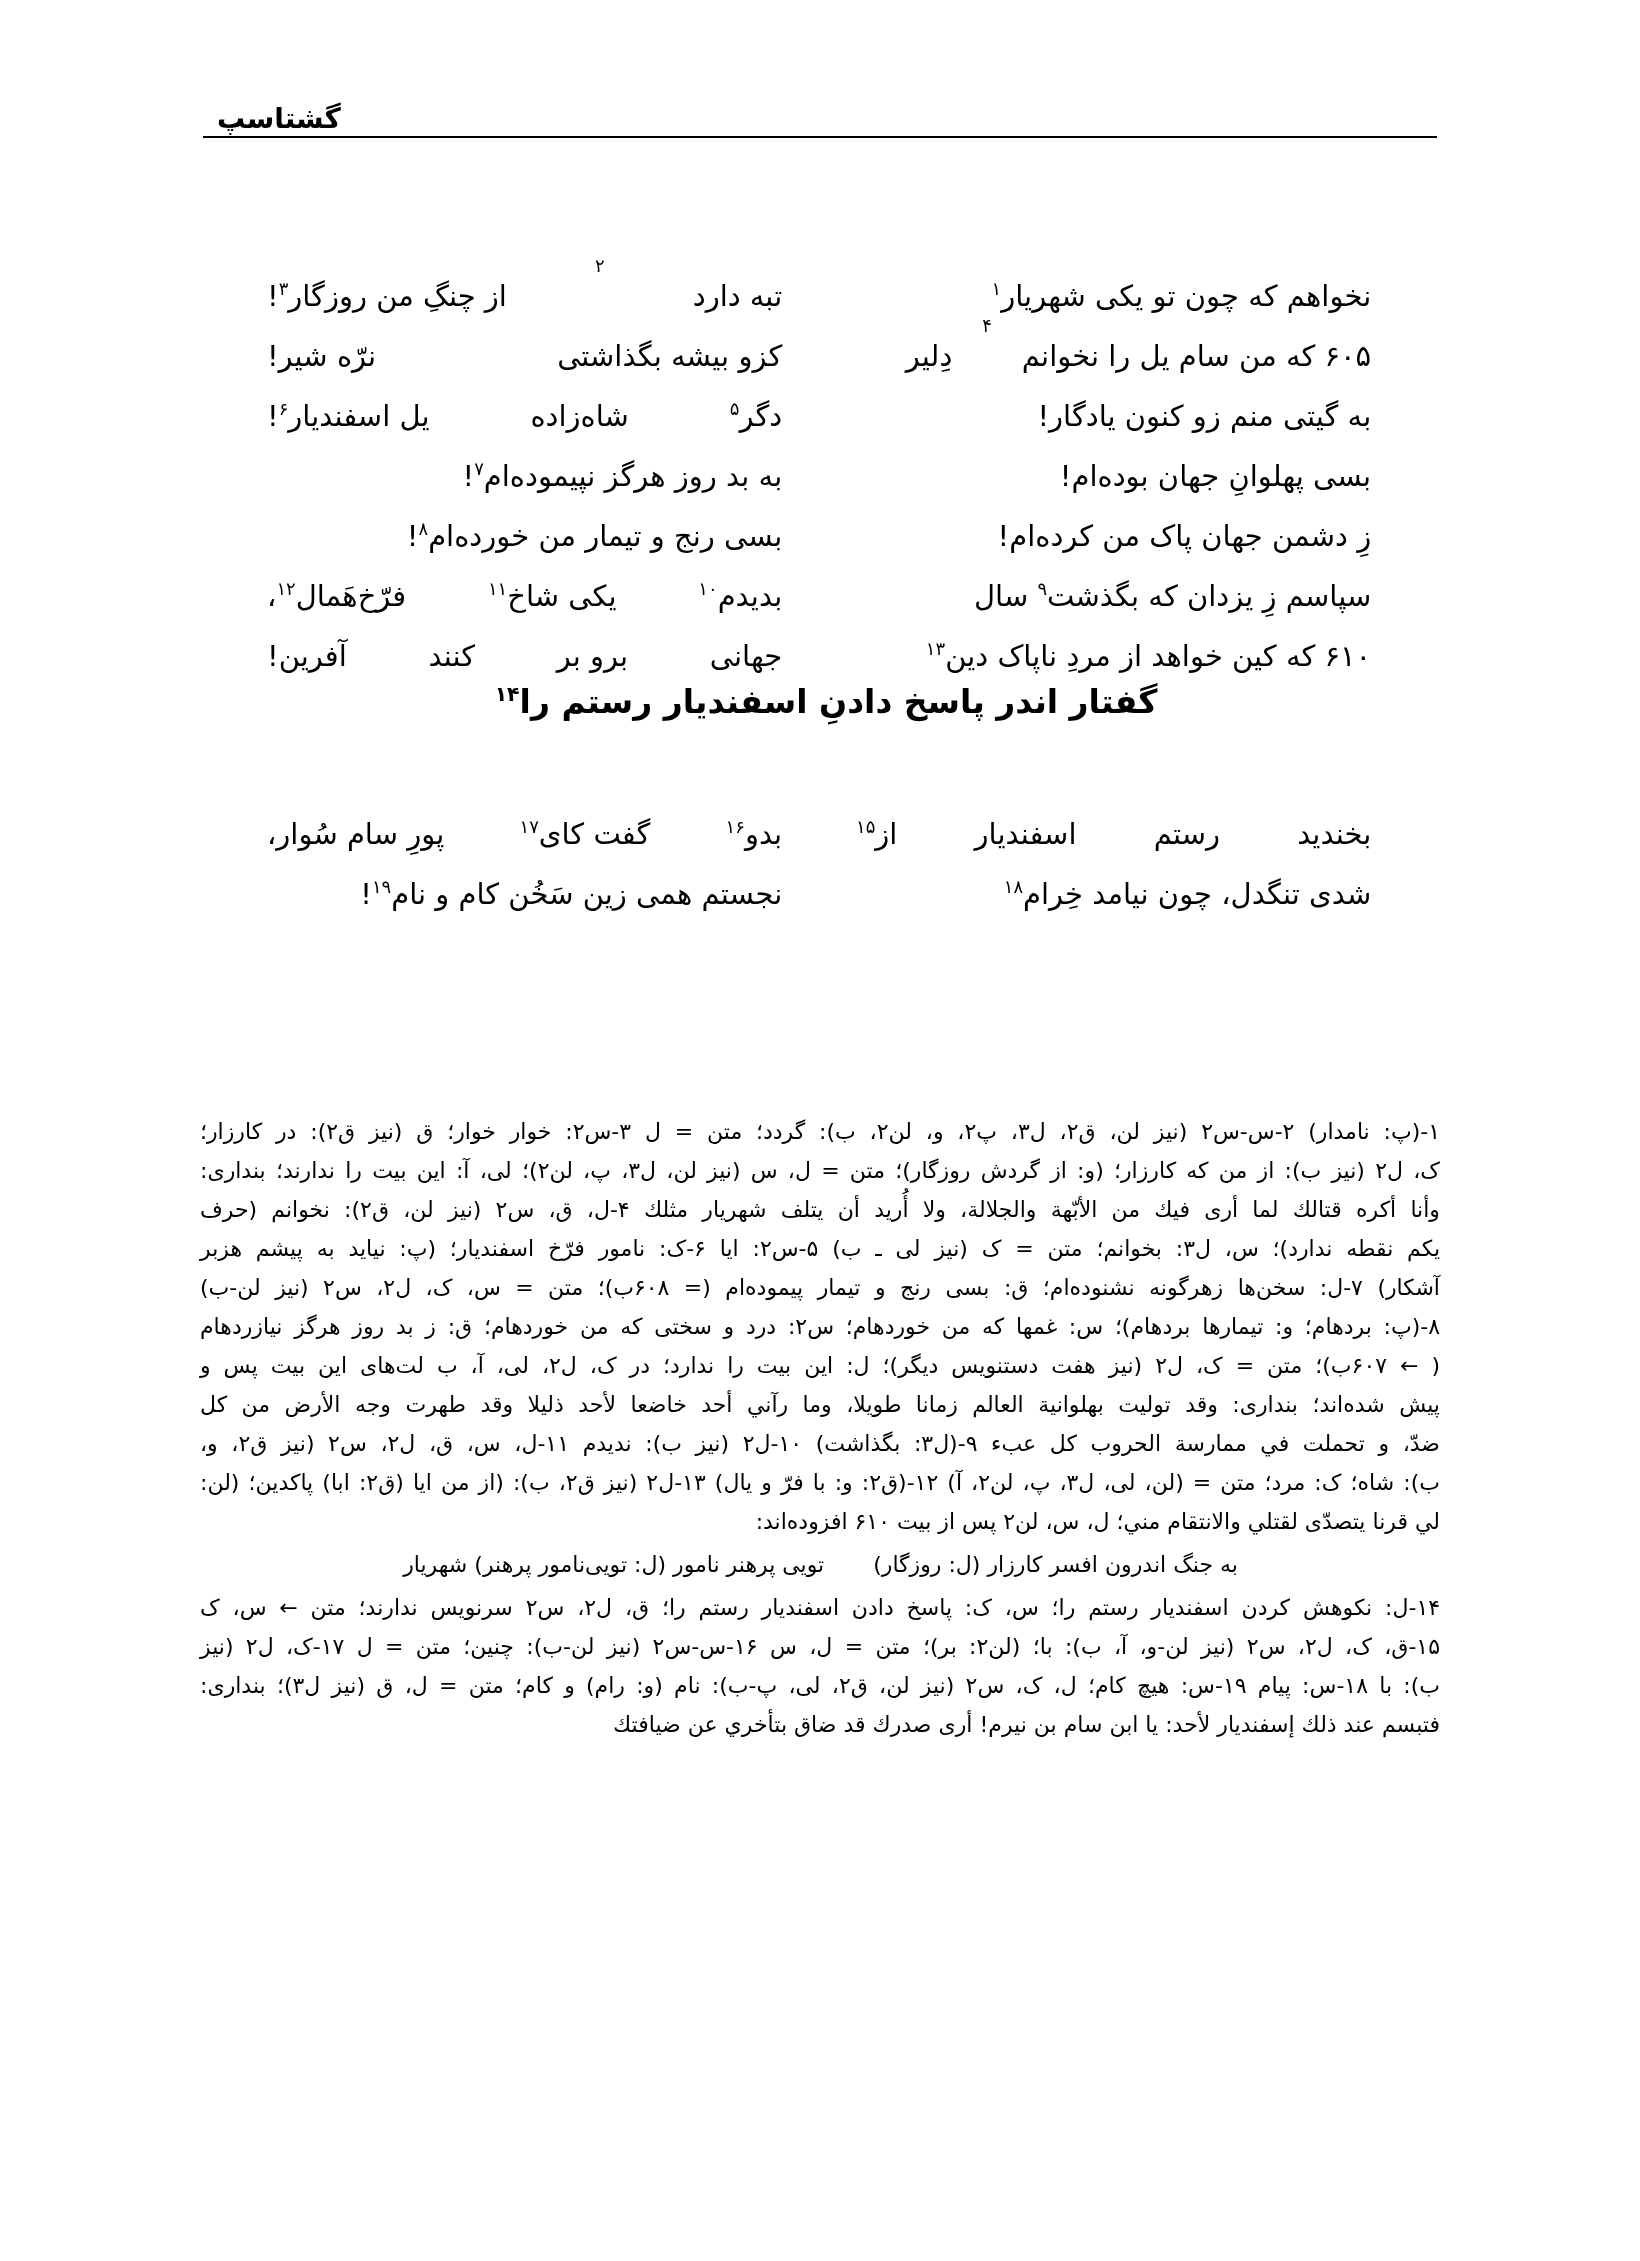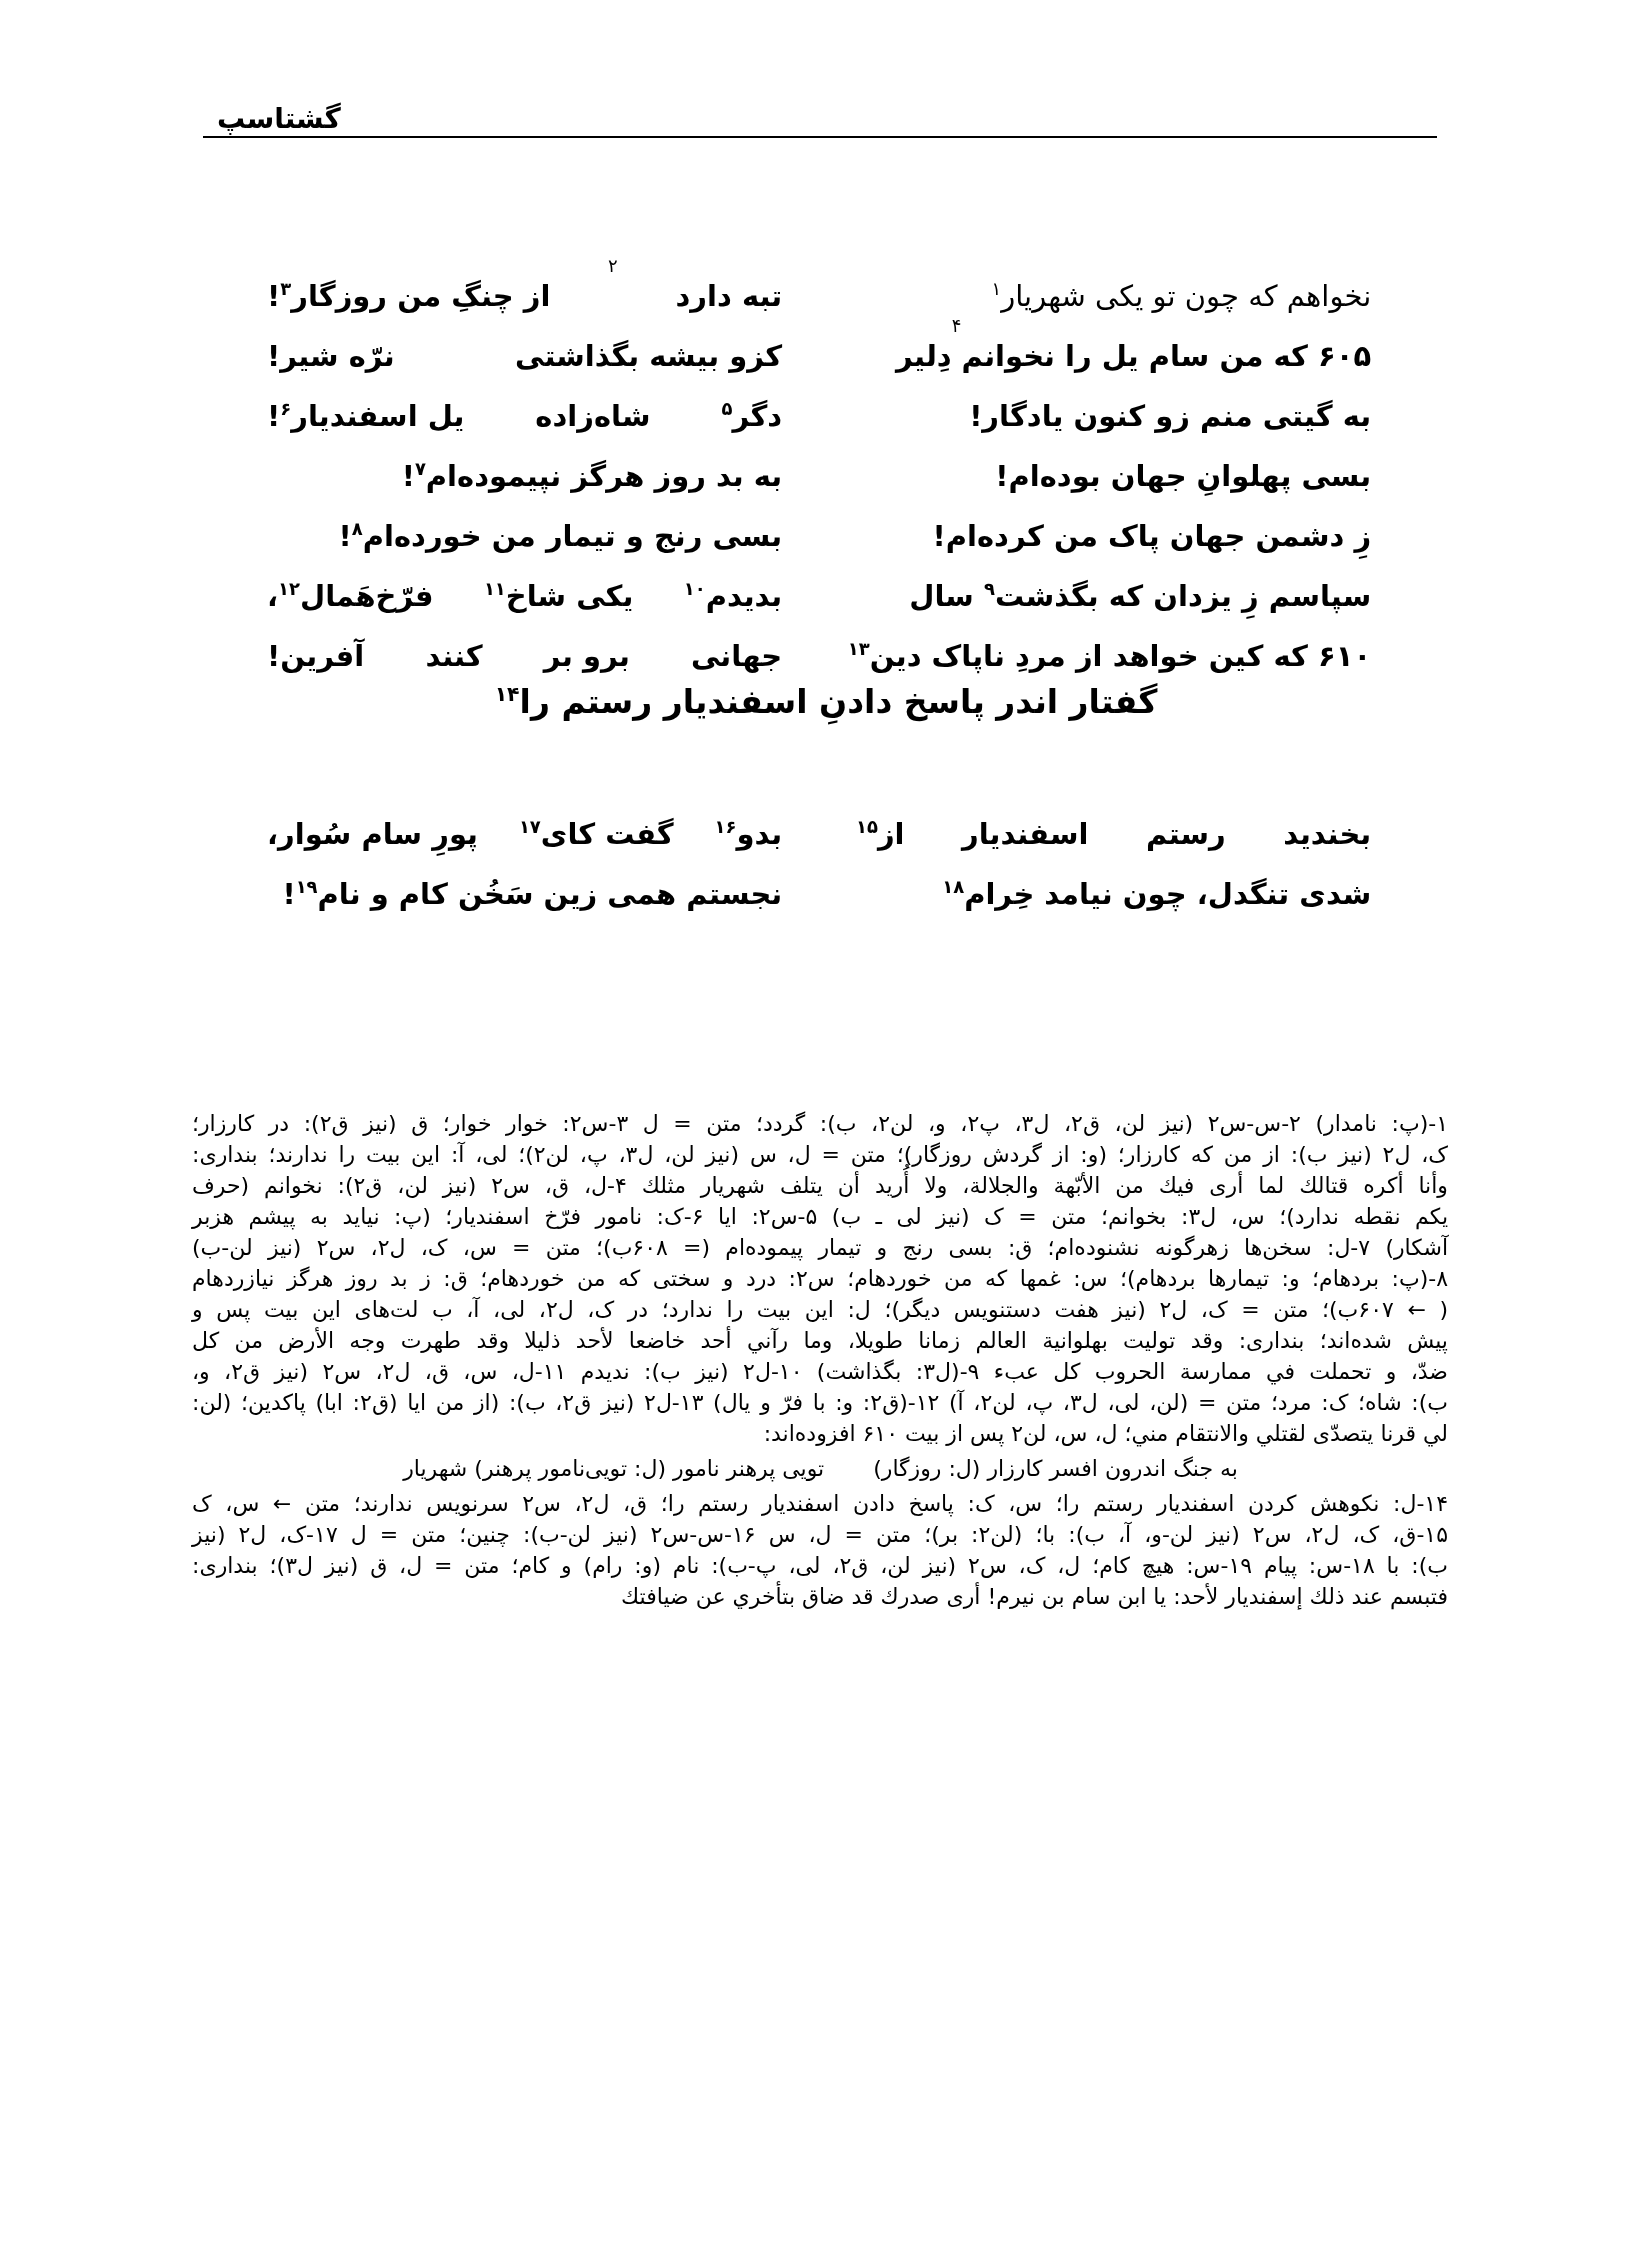--- a/index.html
+++ b/index.html
@@ -75,21 +75,21 @@
   .h-right { padding-right: 2.8px; }
   .h-left  { padding-right: 35px; }
 
   .spread {
     display: flex;
     justify-content: space-between;
     width: 93%;
   }
   .spread.narrow { width: 84%; }
   .spread.wide   { width: 99%; }
-  .spread > span { white-space: nowrap; font-weight: bold; }
+  .spread > span { white-space: nowrap; }
 
   sup.note {
     font-size: 0.62em;
     vertical-align: super;
     line-height: 0;
   }
 
   
   .section-heading {
     position: absolute;
@@ -108,21 +108,21 @@
     position: absolute;
     top: 1108px;
     right: 192px;
     left: 192px;
     direction: rtl;
     text-align: justify;
     font-size: 22px;
     line-height: 31px;
   }
   .apparatus p {
-    margin: 0;
+    margin: 8px;
     text-align: justify;
     text-align-last: right;
   }
   .apparatus p.last-just { text-align-last: justify; }
 
   .app-verse {
     display: flex;
     justify-content: flex-start;
     gap: 49px;
     padding-right: 210px;

